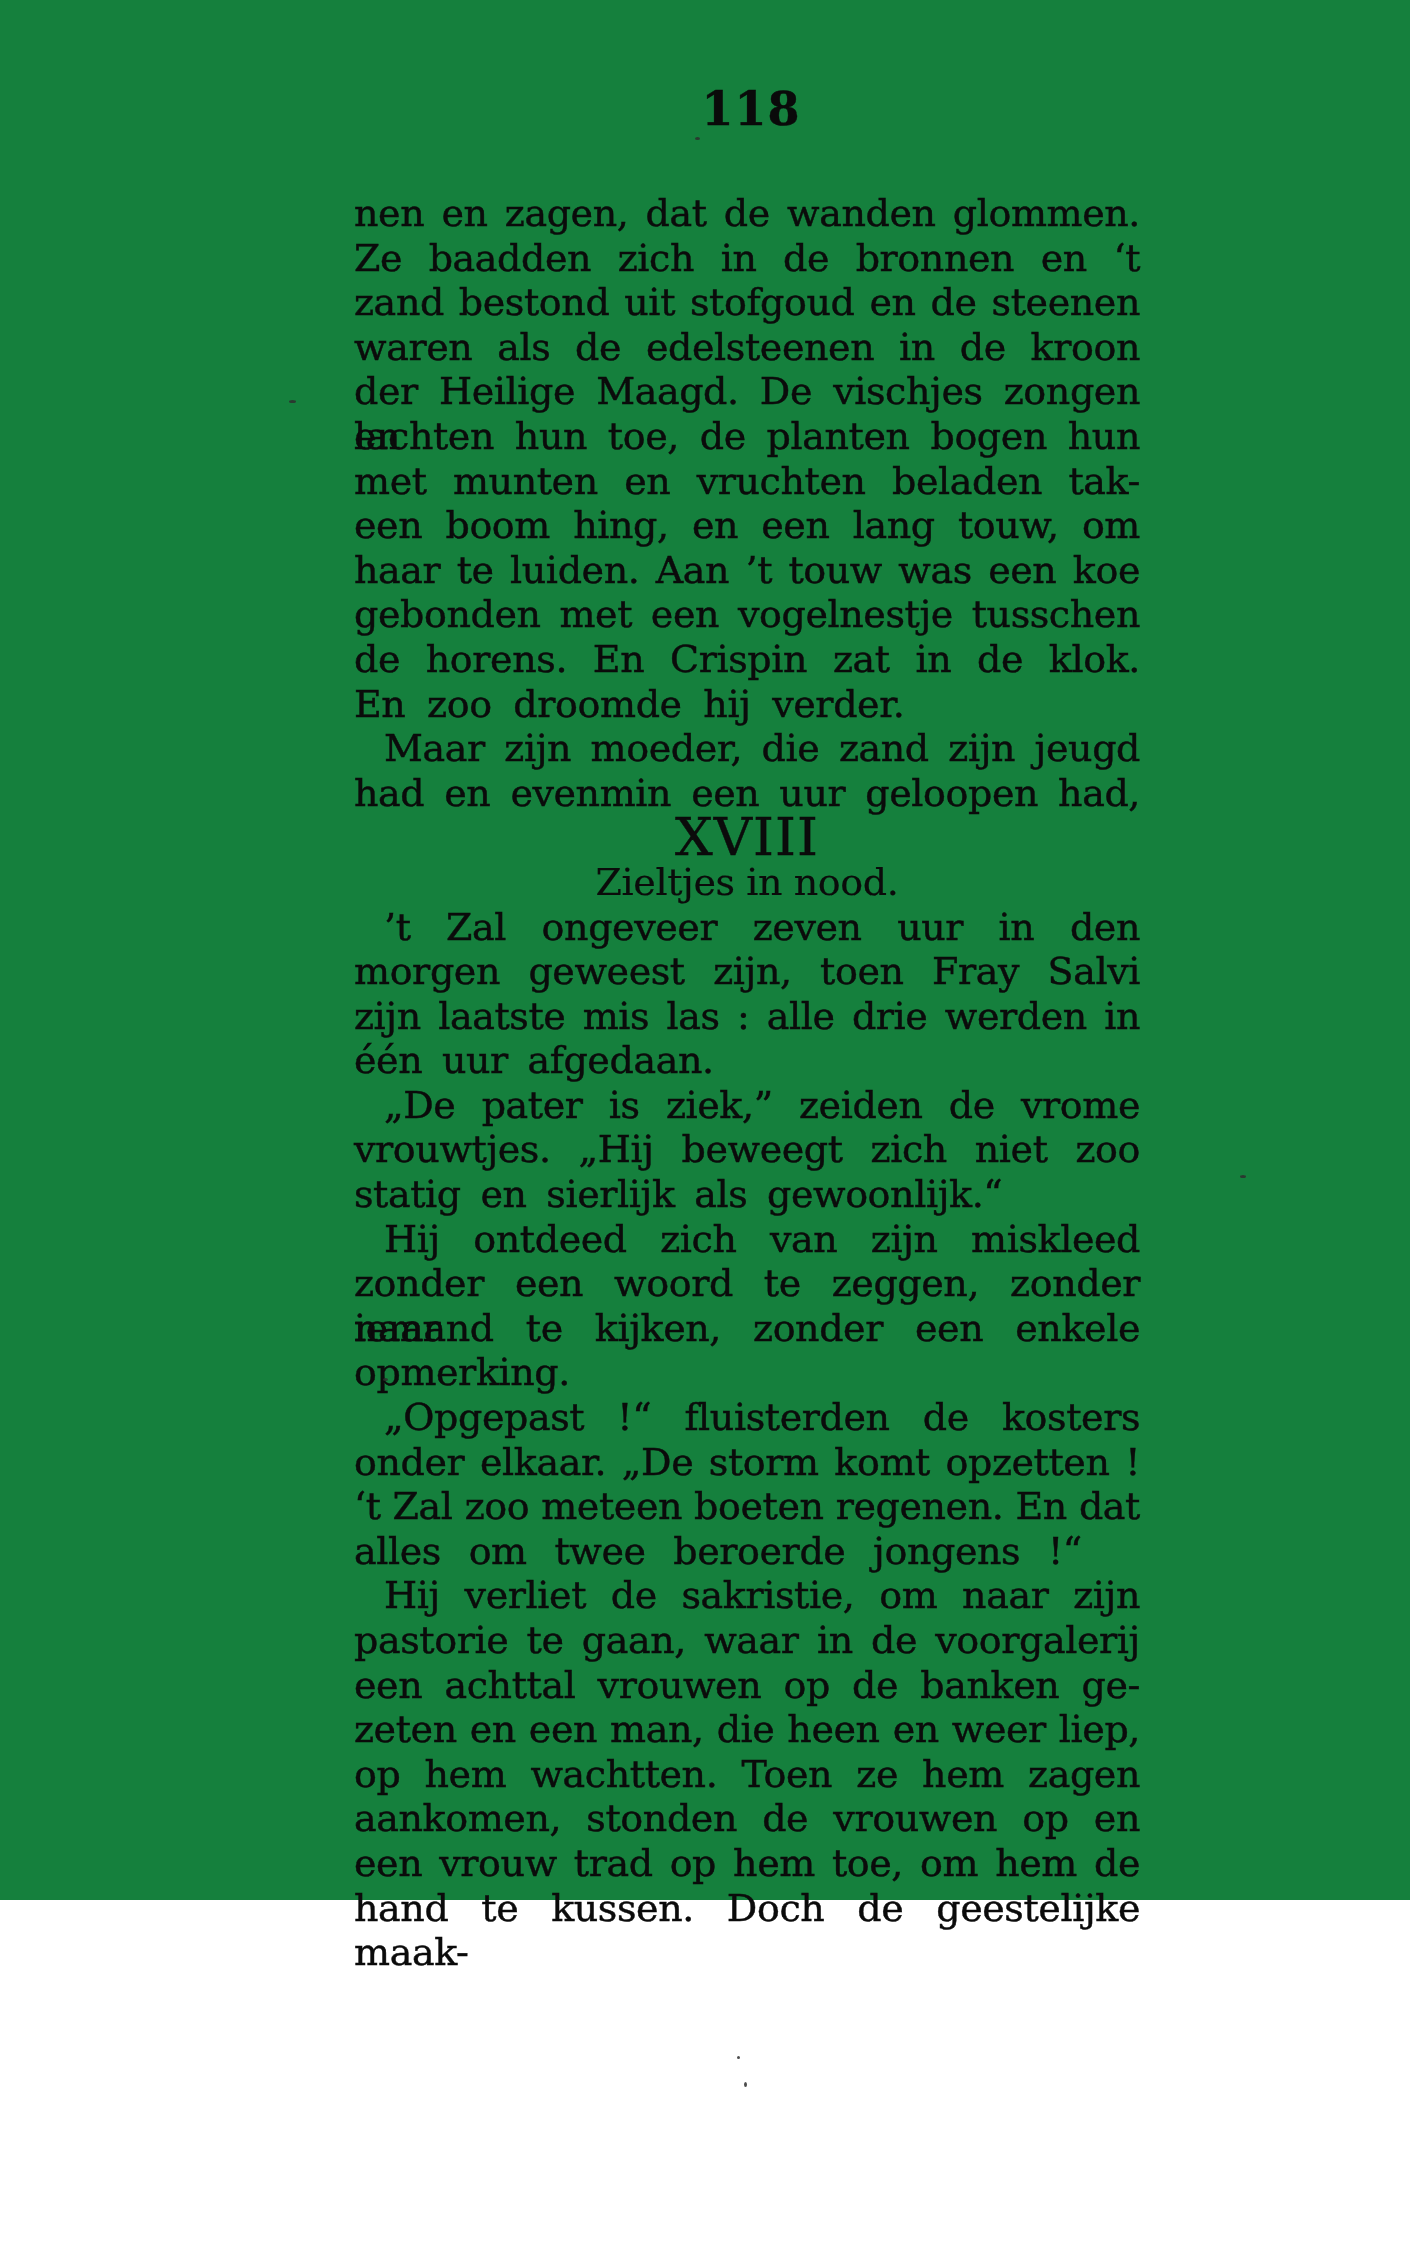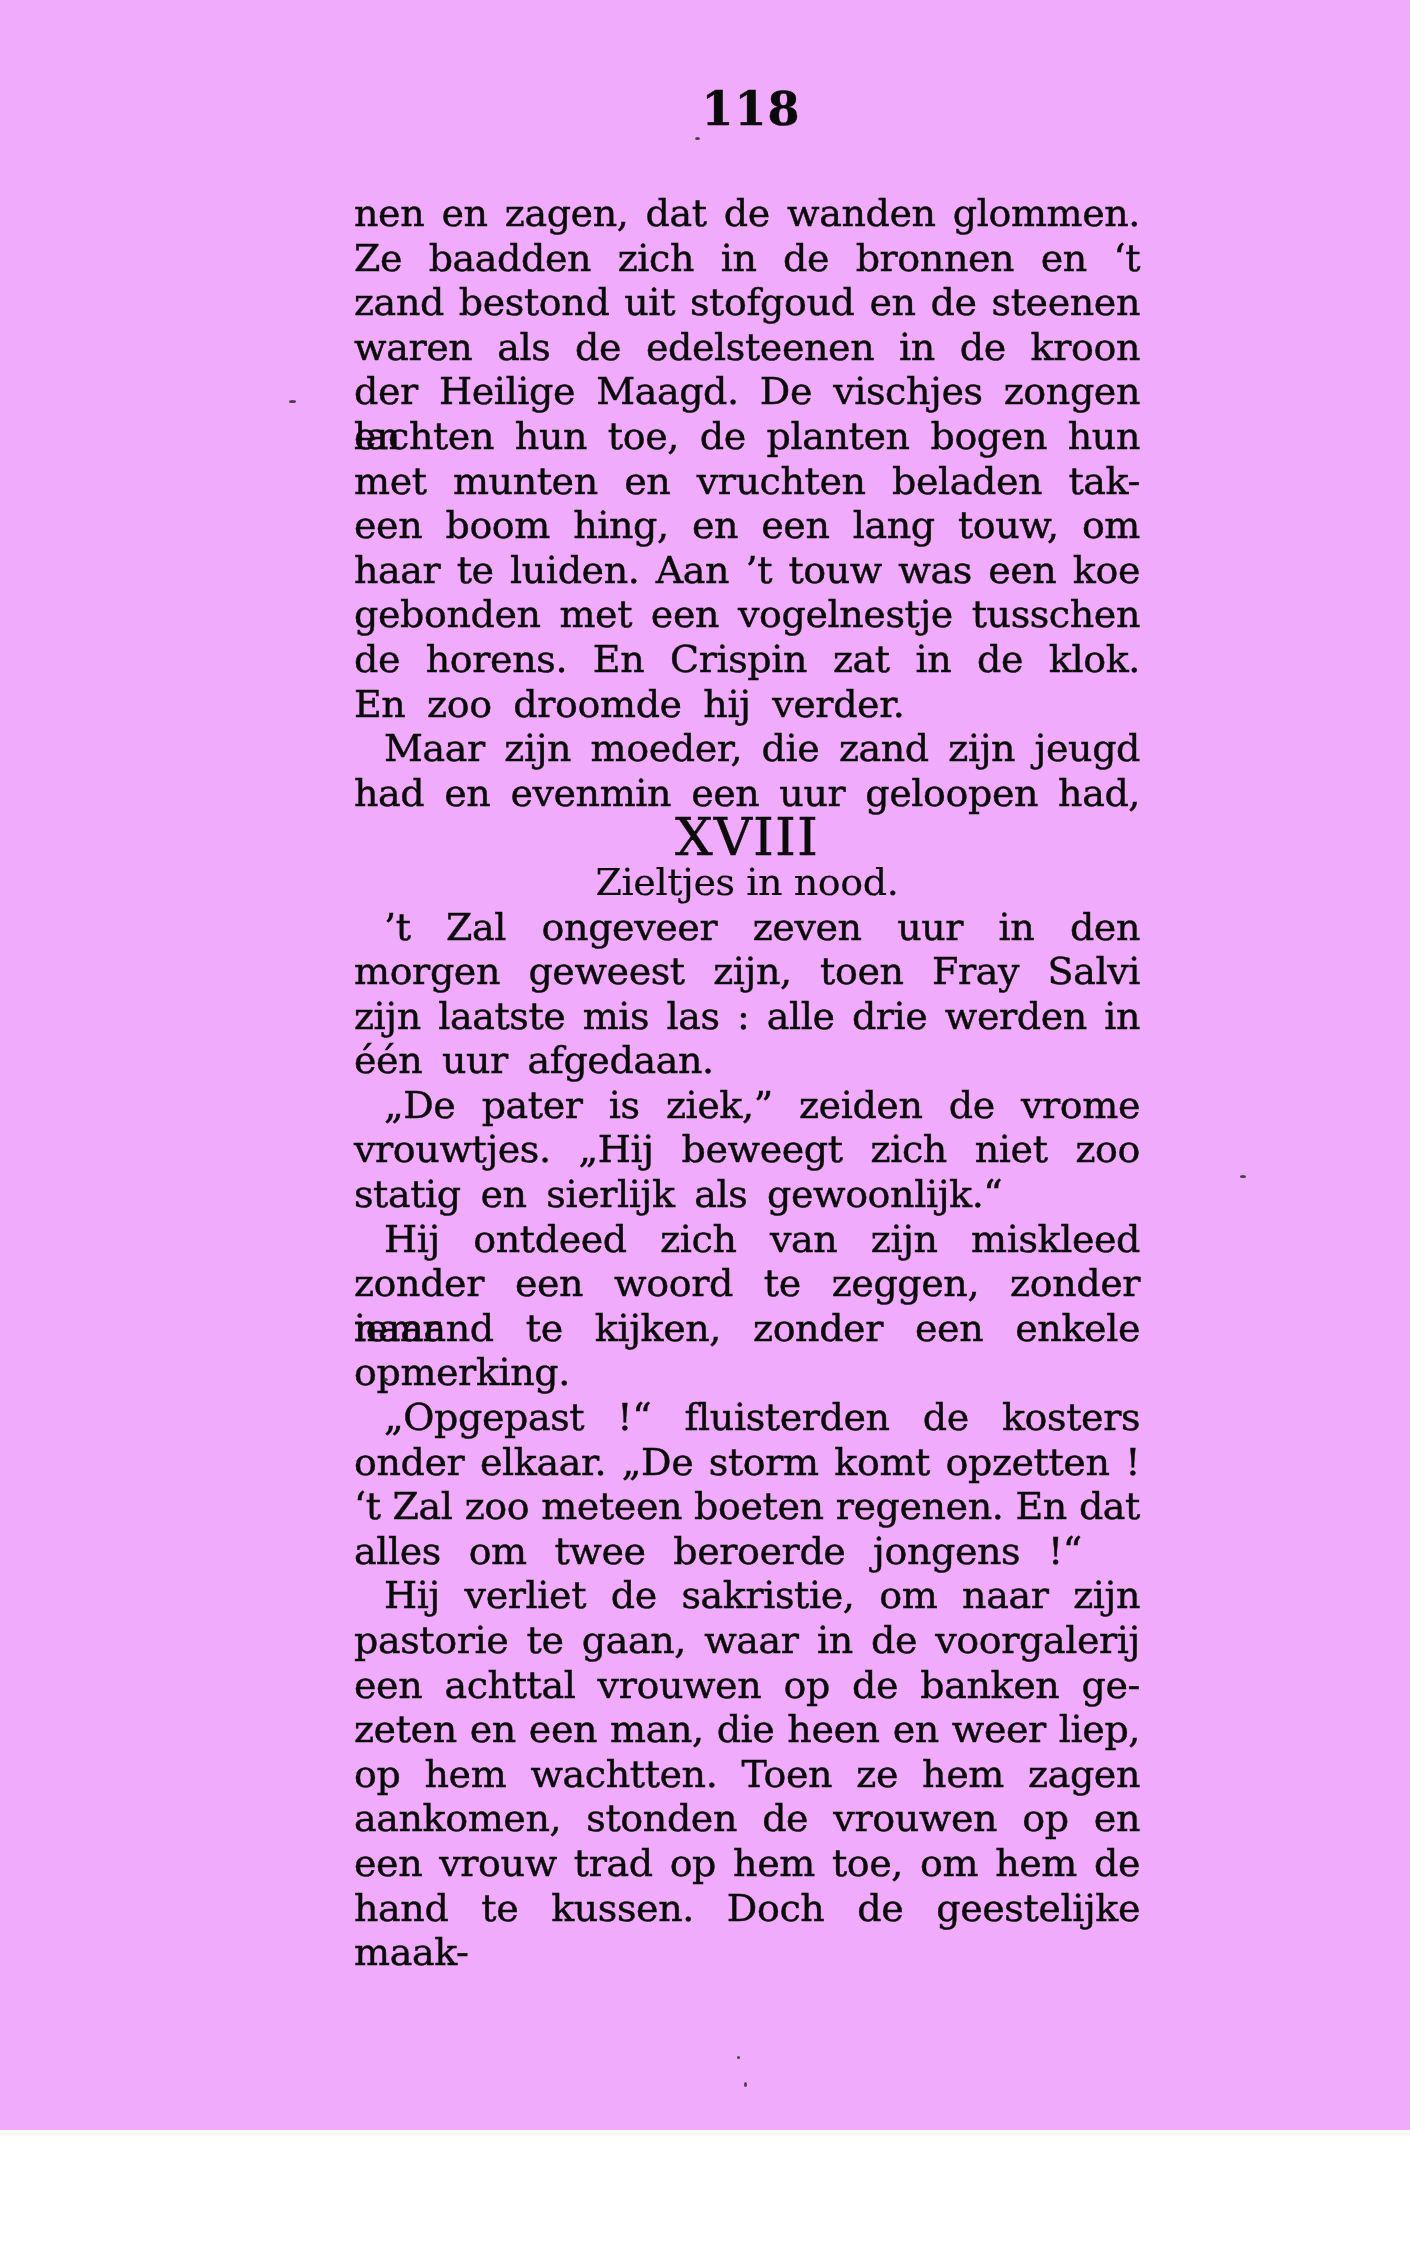--- a/index.html
+++ b/index.html
@@ -7,22 +7,22 @@
     padding: 0;
     width: 1410px;
     height: 2245px;
     background: #ffffff;
     overflow: hidden;
     font-family: "DejaVu Serif", serif;
   }
   .page {
     position: relative;
     width: 1410px;
-    height: 2130px;
-    background: #f0abfc;
+    height: 1900px;
+    background: #15803d;
     color: #0b0b0b;
   }
   .page-number {
     position: absolute;
     top: 82px;
     left: 651px;
     width: 200px;
     text-align: center;
     font-size: 46px;
     font-weight: bold;

